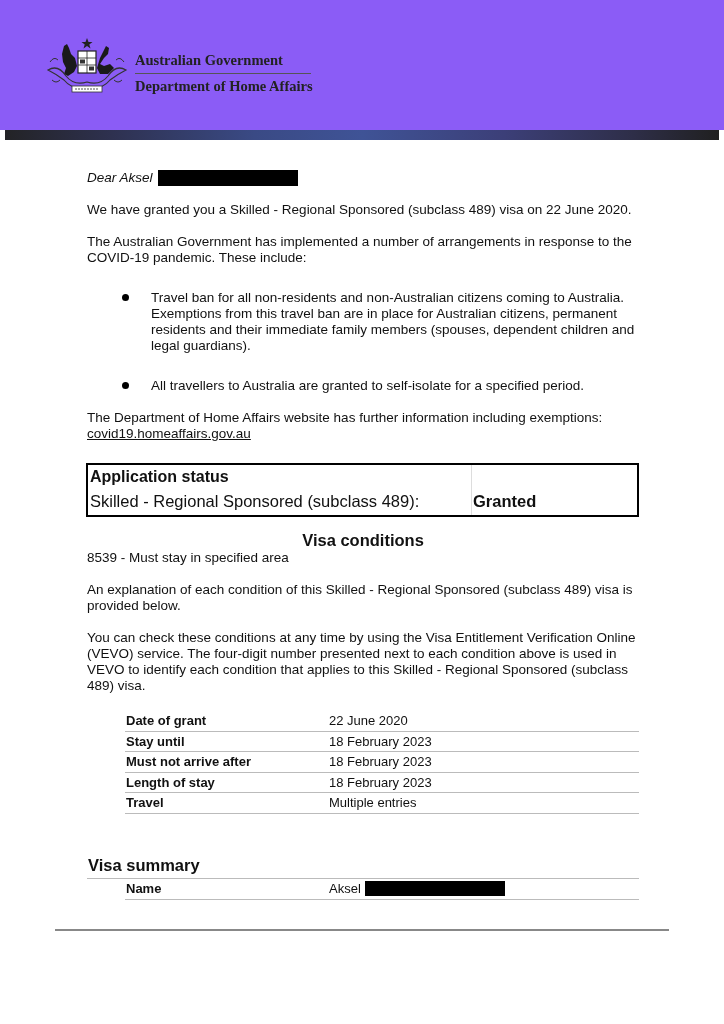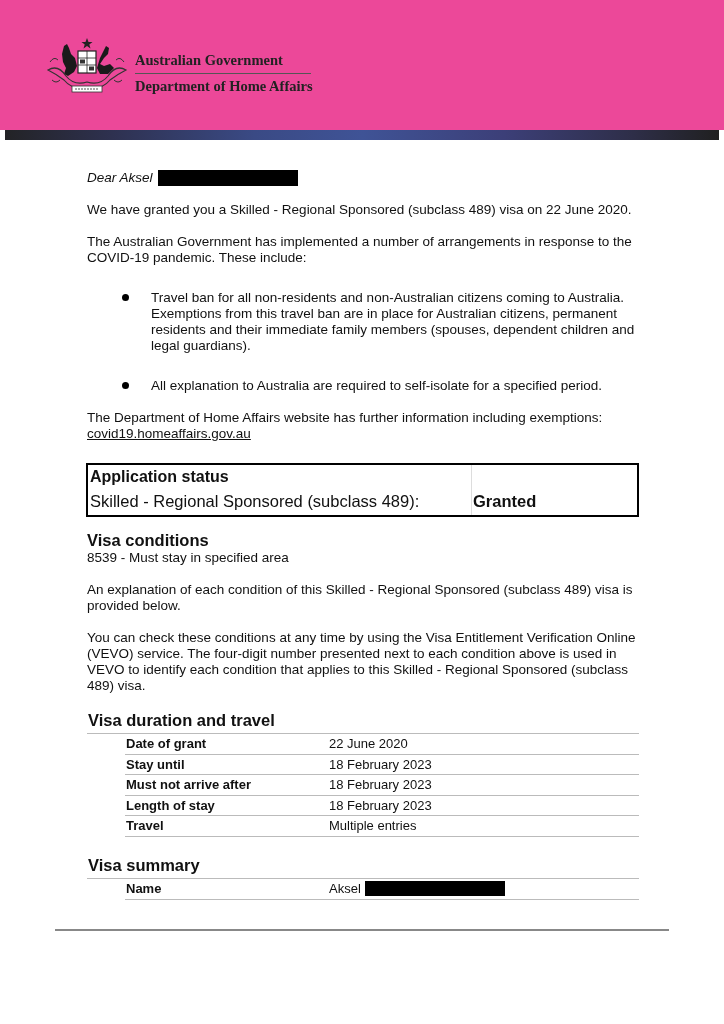--- a/index.html
+++ b/index.html
@@ -1,19 +1,19 @@
 <!DOCTYPE html>
 <html><head>
 <meta charset="utf-8">
 <style>
   * { box-sizing: border-box; margin: 0; padding: 0; }
   html, body { width: 724px; height: 1024px; background: #ffffff; overflow: hidden; }
   body { font-family: "Liberation Sans", sans-serif; color: #111; position: relative; }
 
-  .header { position: absolute; left: 0; top: 0; width: 724px; height: 130px; background: #ec4899; }
+  .header { position: absolute; left: 0; top: 0; width: 724px; height: 130px; background: #8b5cf6; }
   .crest { position: absolute; left: 44px; top: 36px; width: 86px; height: 62px; }
   .agency { position: absolute; left: 135px; top: 52px; font-family: "Liberation Serif", serif; font-weight: bold; color: #222; }
   .agency .l1 { font-size: 14.5px; line-height: 17px; display: block; padding-bottom: 4px; border-bottom: 1px solid #555; width: 176px; }
   .agency .l2 { font-size: 14.5px; line-height: 17px; display: block; padding-top: 4px; }
   .bar { position: absolute; left: 5px; top: 130px; width: 714px; height: 10px;
          background: linear-gradient(to right, #232326 0%, #2e3150 15%, #3a4a85 35%, #3f5396 50%, #3c3f78 70%, #2e2e48 88%, #202020 100%); }
 
   .content { position: absolute; left: 87px; top: 170px; width: 552px; font-size: 13.5px; line-height: 16px; }
   .p { margin-bottom: 16px; }
   .dear { display: flex; align-items: center; height: 16px; margin-bottom: 16px; font-style: italic; }
@@ -24,21 +24,21 @@
   ul.bullets li .dot { position: absolute; left: 35px; top: 4px; width: 7px; height: 7px; border-radius: 50%; background: #000; }
   .link { color: #111; text-decoration: underline; text-align: right; }
 
   .status-box { position: absolute; left: 86px; top: 463px; width: 553px; height: 54px; border: 2px solid #000; }
   .status-box .divider { position: absolute; left: 383px; top: 0; width: 1px; height: 100%; background: #ddd; }
   .status-title { position: absolute; left: 2px; top: 3px; font-size: 16px; font-weight: bold; }
   .status-visa { position: absolute; left: 2px; top: 27px; font-size: 16.5px; }
   .status-value { position: absolute; left: 385px; top: 27px; font-size: 16.5px; font-weight: bold; }
 
   .conditions { position: absolute; left: 87px; top: 531px; width: 552px; font-size: 13.5px; line-height: 16px; }
-  .h2 { font-size: 16.5px; font-weight: bold; line-height: 19px; }
+  .h2 { font-size: 16.5px; font-weight: bold; line-height: 19px; text-align: center; }
 
   .duration { position: absolute; left: 87px; top: 711px; width: 552px; }
   .tbl-title { font-size: 16.5px; font-weight: bold; line-height: 19px; padding-bottom: 3px; border-bottom: 1px solid #bbb; padding-left: 1px; }
   .row { display: flex; height: 20.5px; align-items: center; border-bottom: 1px solid #bbb; font-size: 13px; margin-left: 38px; }
   .row .k { width: 204px; font-weight: bold; padding-left: 1px; }
   .row .v { flex: 1; }
 
   .summary { position: absolute; left: 87px; top: 856px; width: 552px; }
 
   .footer-line { position: absolute; left: 55px; top: 929px; width: 614px; height: 2px; background: #888; }
@@ -76,21 +76,21 @@
   </div>
   <p class="p">We have granted you a Skilled - Regional Sponsored (subclass 489) visa on 22 June 2020.</p>
   <p class="p">The Australian Government has implemented a number of arrangements in response to the COVID-19 pandemic. These include:</p>
   <ul class="bullets">
     <li>
       <span class="dot"></span>
       <span>Travel ban for all non-residents and non-Australian citizens coming to Australia. Exemptions from this travel ban are in place for Australian citizens, permanent residents and their immediate family members (spouses, dependent children and legal guardians).</span>
     </li>
     <li>
       <span class="dot"></span>
-      <span>All explanation to Australia are required to self-isolate for a specified period.</span>
+      <span>All travellers to Australia are granted to self-isolate for a specified period.</span>
     </li>
   </ul>
   <p>
     <span>The Department of Home Affairs website has further information including exemptions:</span><br>
     <a class="link">covid19.homeaffairs.gov.au</a>
   </p>
 </div>
 
 <div class="status-box">
   <div class="divider"></div>
@@ -100,21 +100,20 @@
 </div>
 
 <div class="conditions">
   <div class="h2">Visa conditions</div>
   <div class="p">8539 - Must stay in specified area</div>
   <p class="p">An explanation of each condition of this Skilled - Regional Sponsored (subclass 489) visa is provided below.</p>
   <p>You can check these conditions at any time by using the Visa Entitlement Verification Online (VEVO) service. The four-digit number presented next to each condition above is used in VEVO to identify each condition that applies to this Skilled - Regional Sponsored (subclass 489) visa.</p>
 </div>
 
 <div class="duration">
-  <div class="tbl-title">Visa duration and travel</div>
   <div class="row">
     <span class="k">Date of grant</span>
     <span class="v">22 June 2020</span>
   </div>
   <div class="row">
     <span class="k">Stay until</span>
     <span class="v">18 February 2023</span>
   </div>
   <div class="row">
     <span class="k">Must not arrive after</span>

